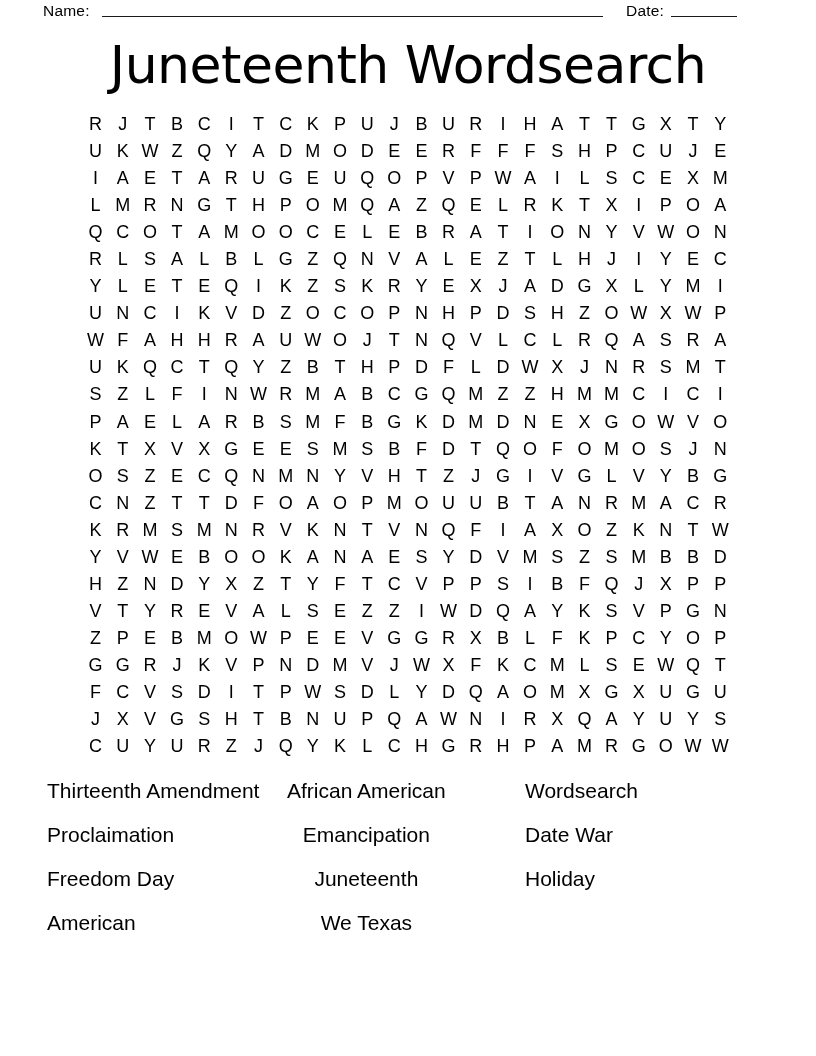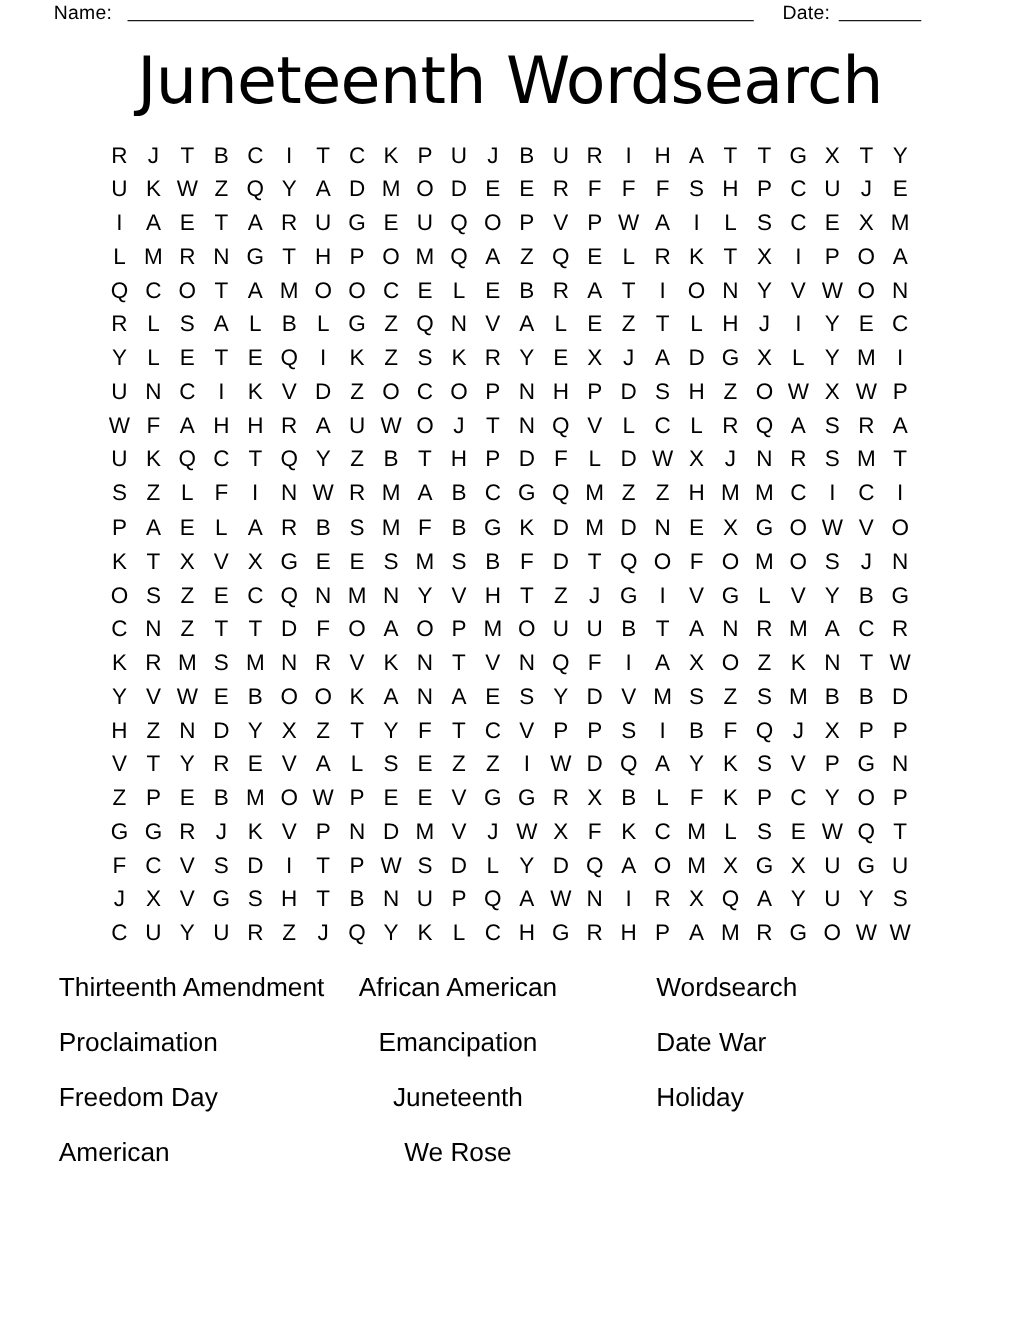--- a/index.html
+++ b/index.html
@@ -641,21 +641,21 @@
   <div class="wb-col wb-col-1">
       <div class="word">Thirteenth Amendment</div>
       <div class="word">Proclaimation</div>
       <div class="word">Freedom Day</div>
       <div class="word">American</div>
     </div>
   <div class="wb-col wb-col-2">
       <div class="word">African American</div>
       <div class="word">Emancipation</div>
       <div class="word">Juneteenth</div>
-      <div class="word">We Rose</div>
+      <div class="word">We Texas</div>
     </div>
   <div class="wb-col wb-col-3">
       <div class="word">Wordsearch</div>
       <div class="word">Date War</div>
       <div class="word">Holiday</div>
     </div>
 
 </div>
 
 </body></html>

